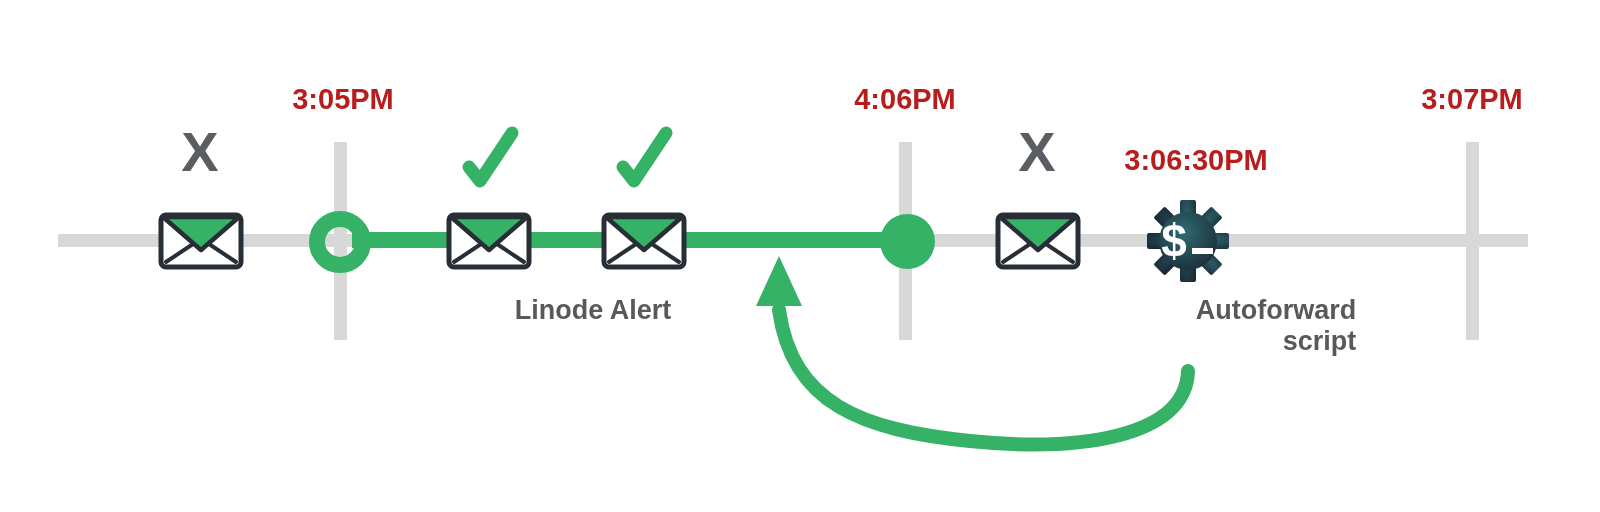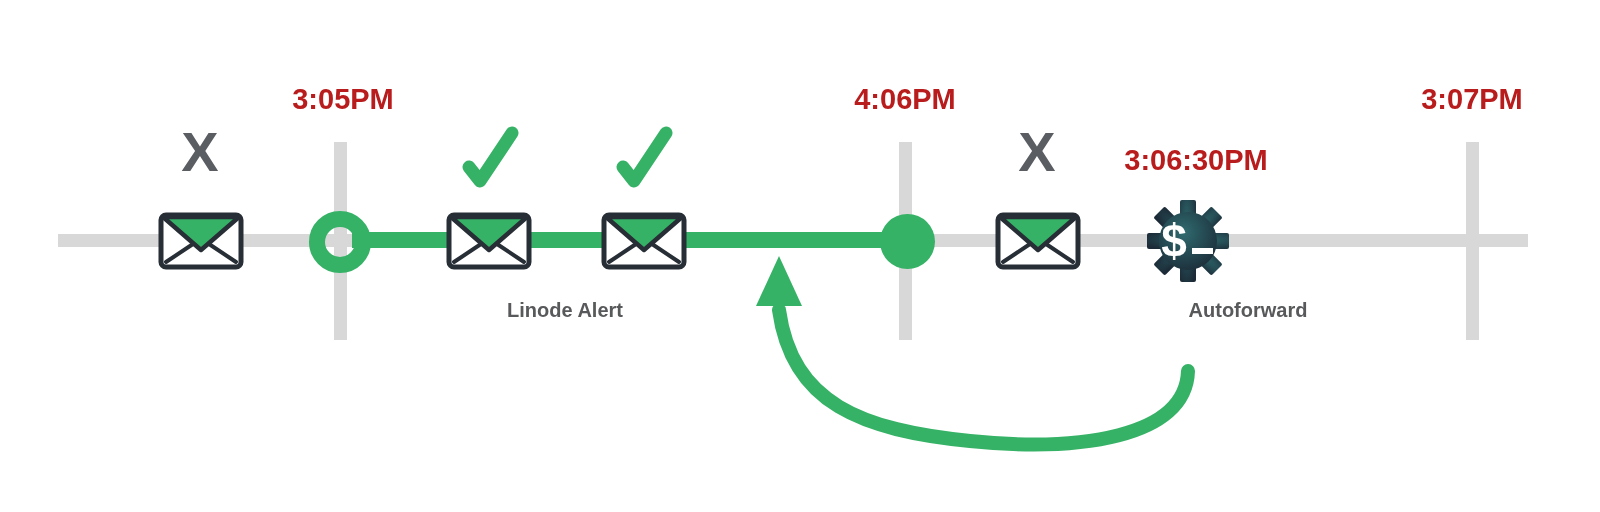--- a/index.html
+++ b/index.html
@@ -82,23 +82,24 @@
   .check.c2 { left: 615px; }
 
   
   .gear { left: 1146px; top: 199px; width: 84px; height: 84px; }
 
   
   .caption {
     top: 295px;
     transform: translateX(-50%);
     text-align: right;
-    font-size: 20px; font-weight: bold; color: #58595b;
+    font-size: 27px; font-weight: bold; color: #58595b;
     line-height: 31px;
     white-space: nowrap;
+    margin-left: 28px;
   }
   .caption.alert { left: 565px; }
   .caption.autoforward { left: 1248px; }
 
   
   .arrow-overlay { left: 0; top: 0; width: 1600px; height: 512px; pointer-events: none; }
 </style>
 </head>
 <body>
 
@@ -177,15 +178,16 @@
     </g>
     <text x="28" y="58" text-anchor="middle" font-family="Liberation Sans, sans-serif" font-size="46" font-weight="bold" fill="#ffffff">$</text>
     <rect x="46" y="49" width="21" height="6" fill="#ffffff"></rect>
   </svg>
 
   <div class="abs caption alert">
     <div>Linode Alert</div>
   </div>
   <div class="abs caption autoforward">
     <div>Autoforward</div>
+    <div>script</div>
   </div>
 
 </div>
 
 </body></html>

